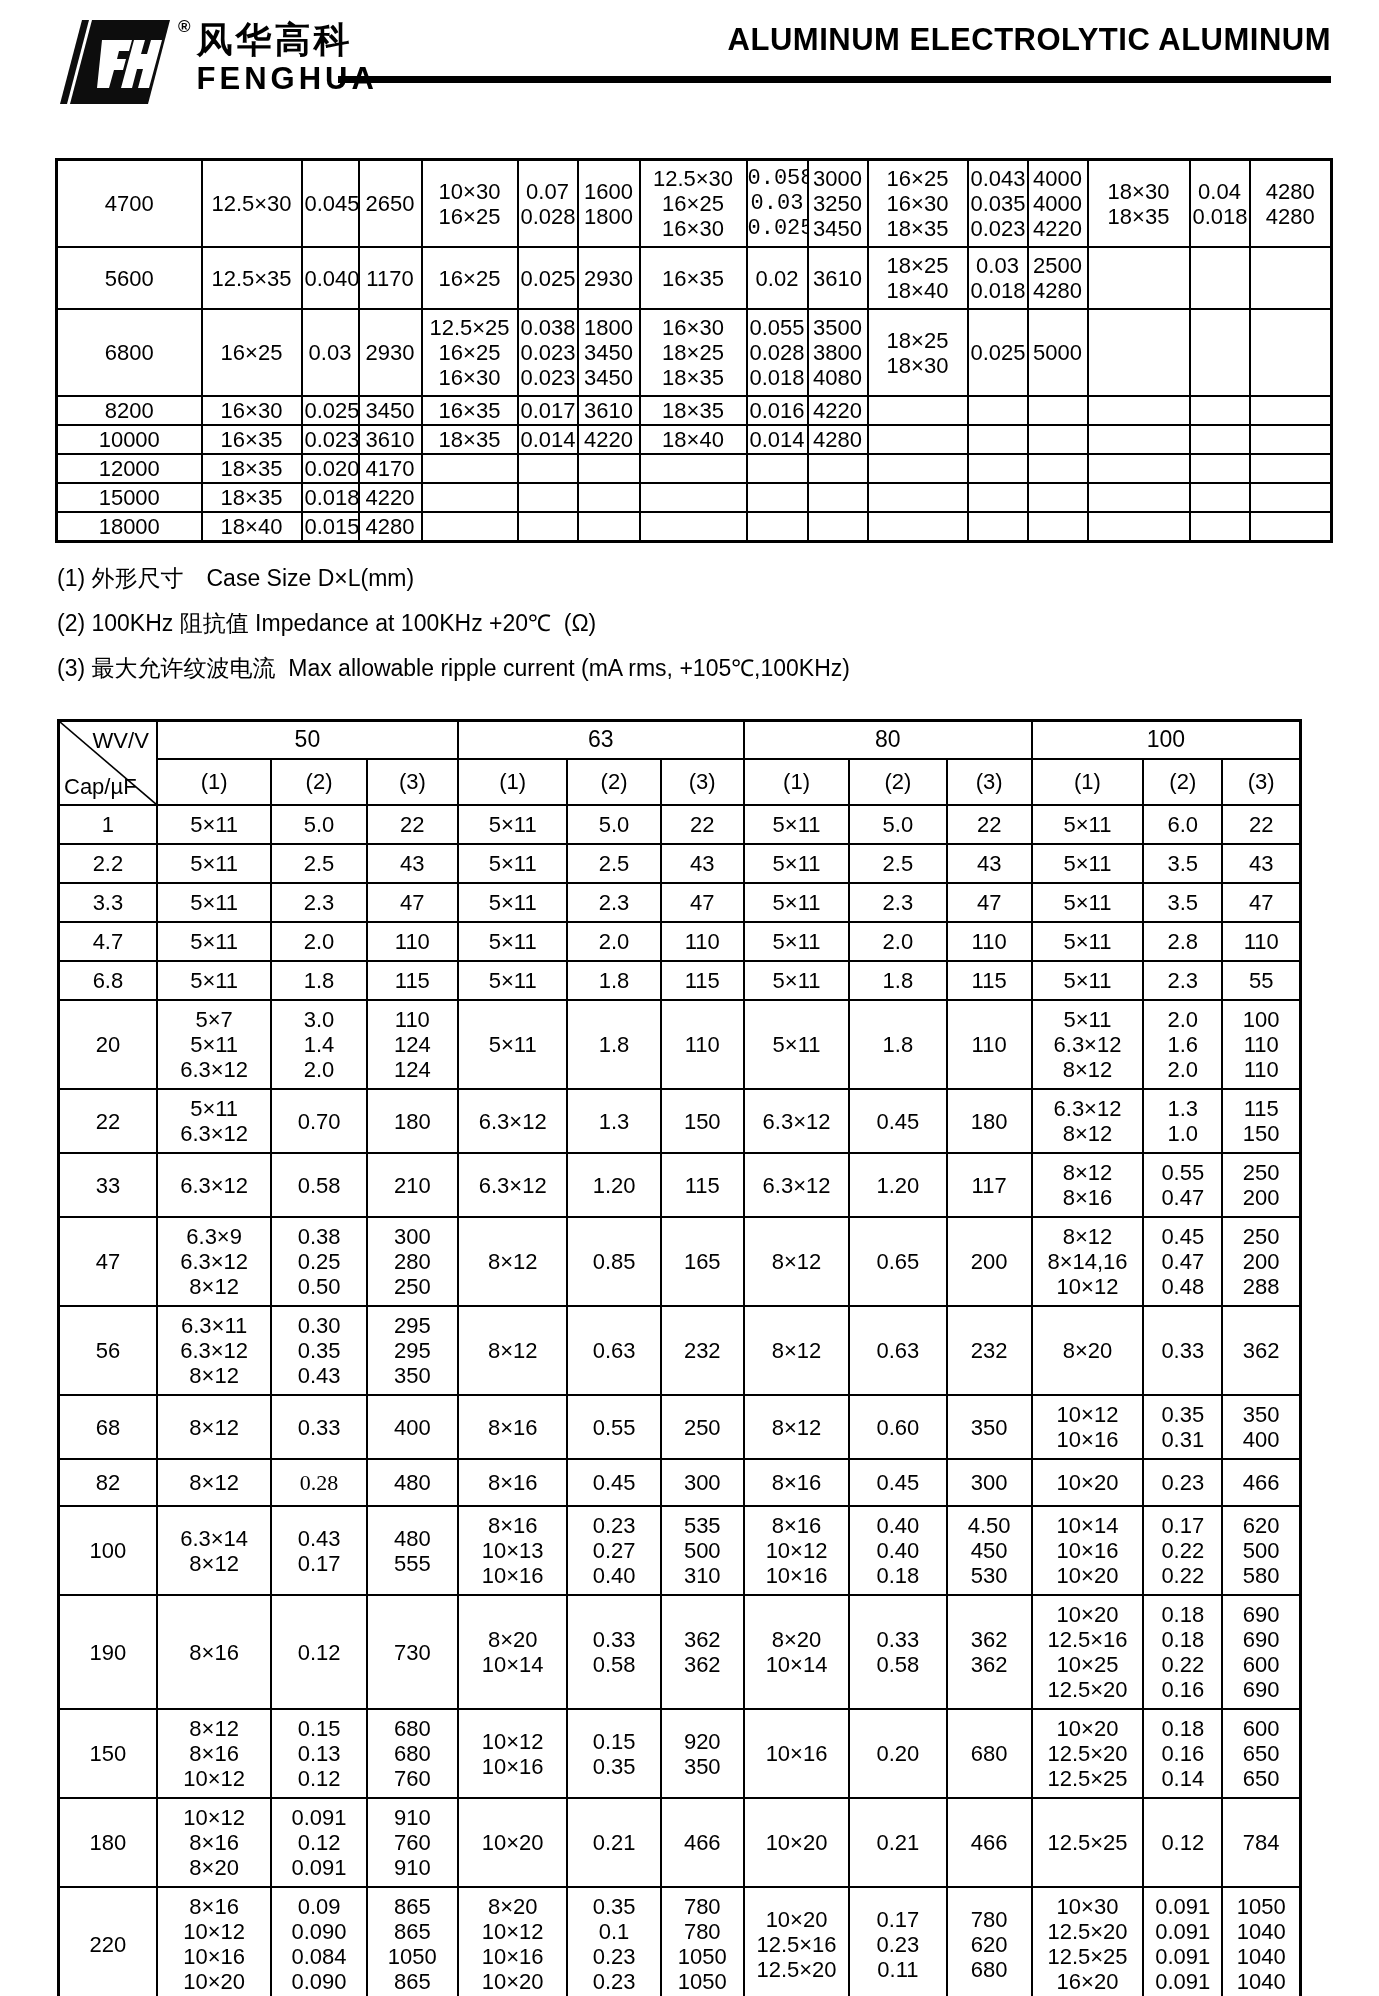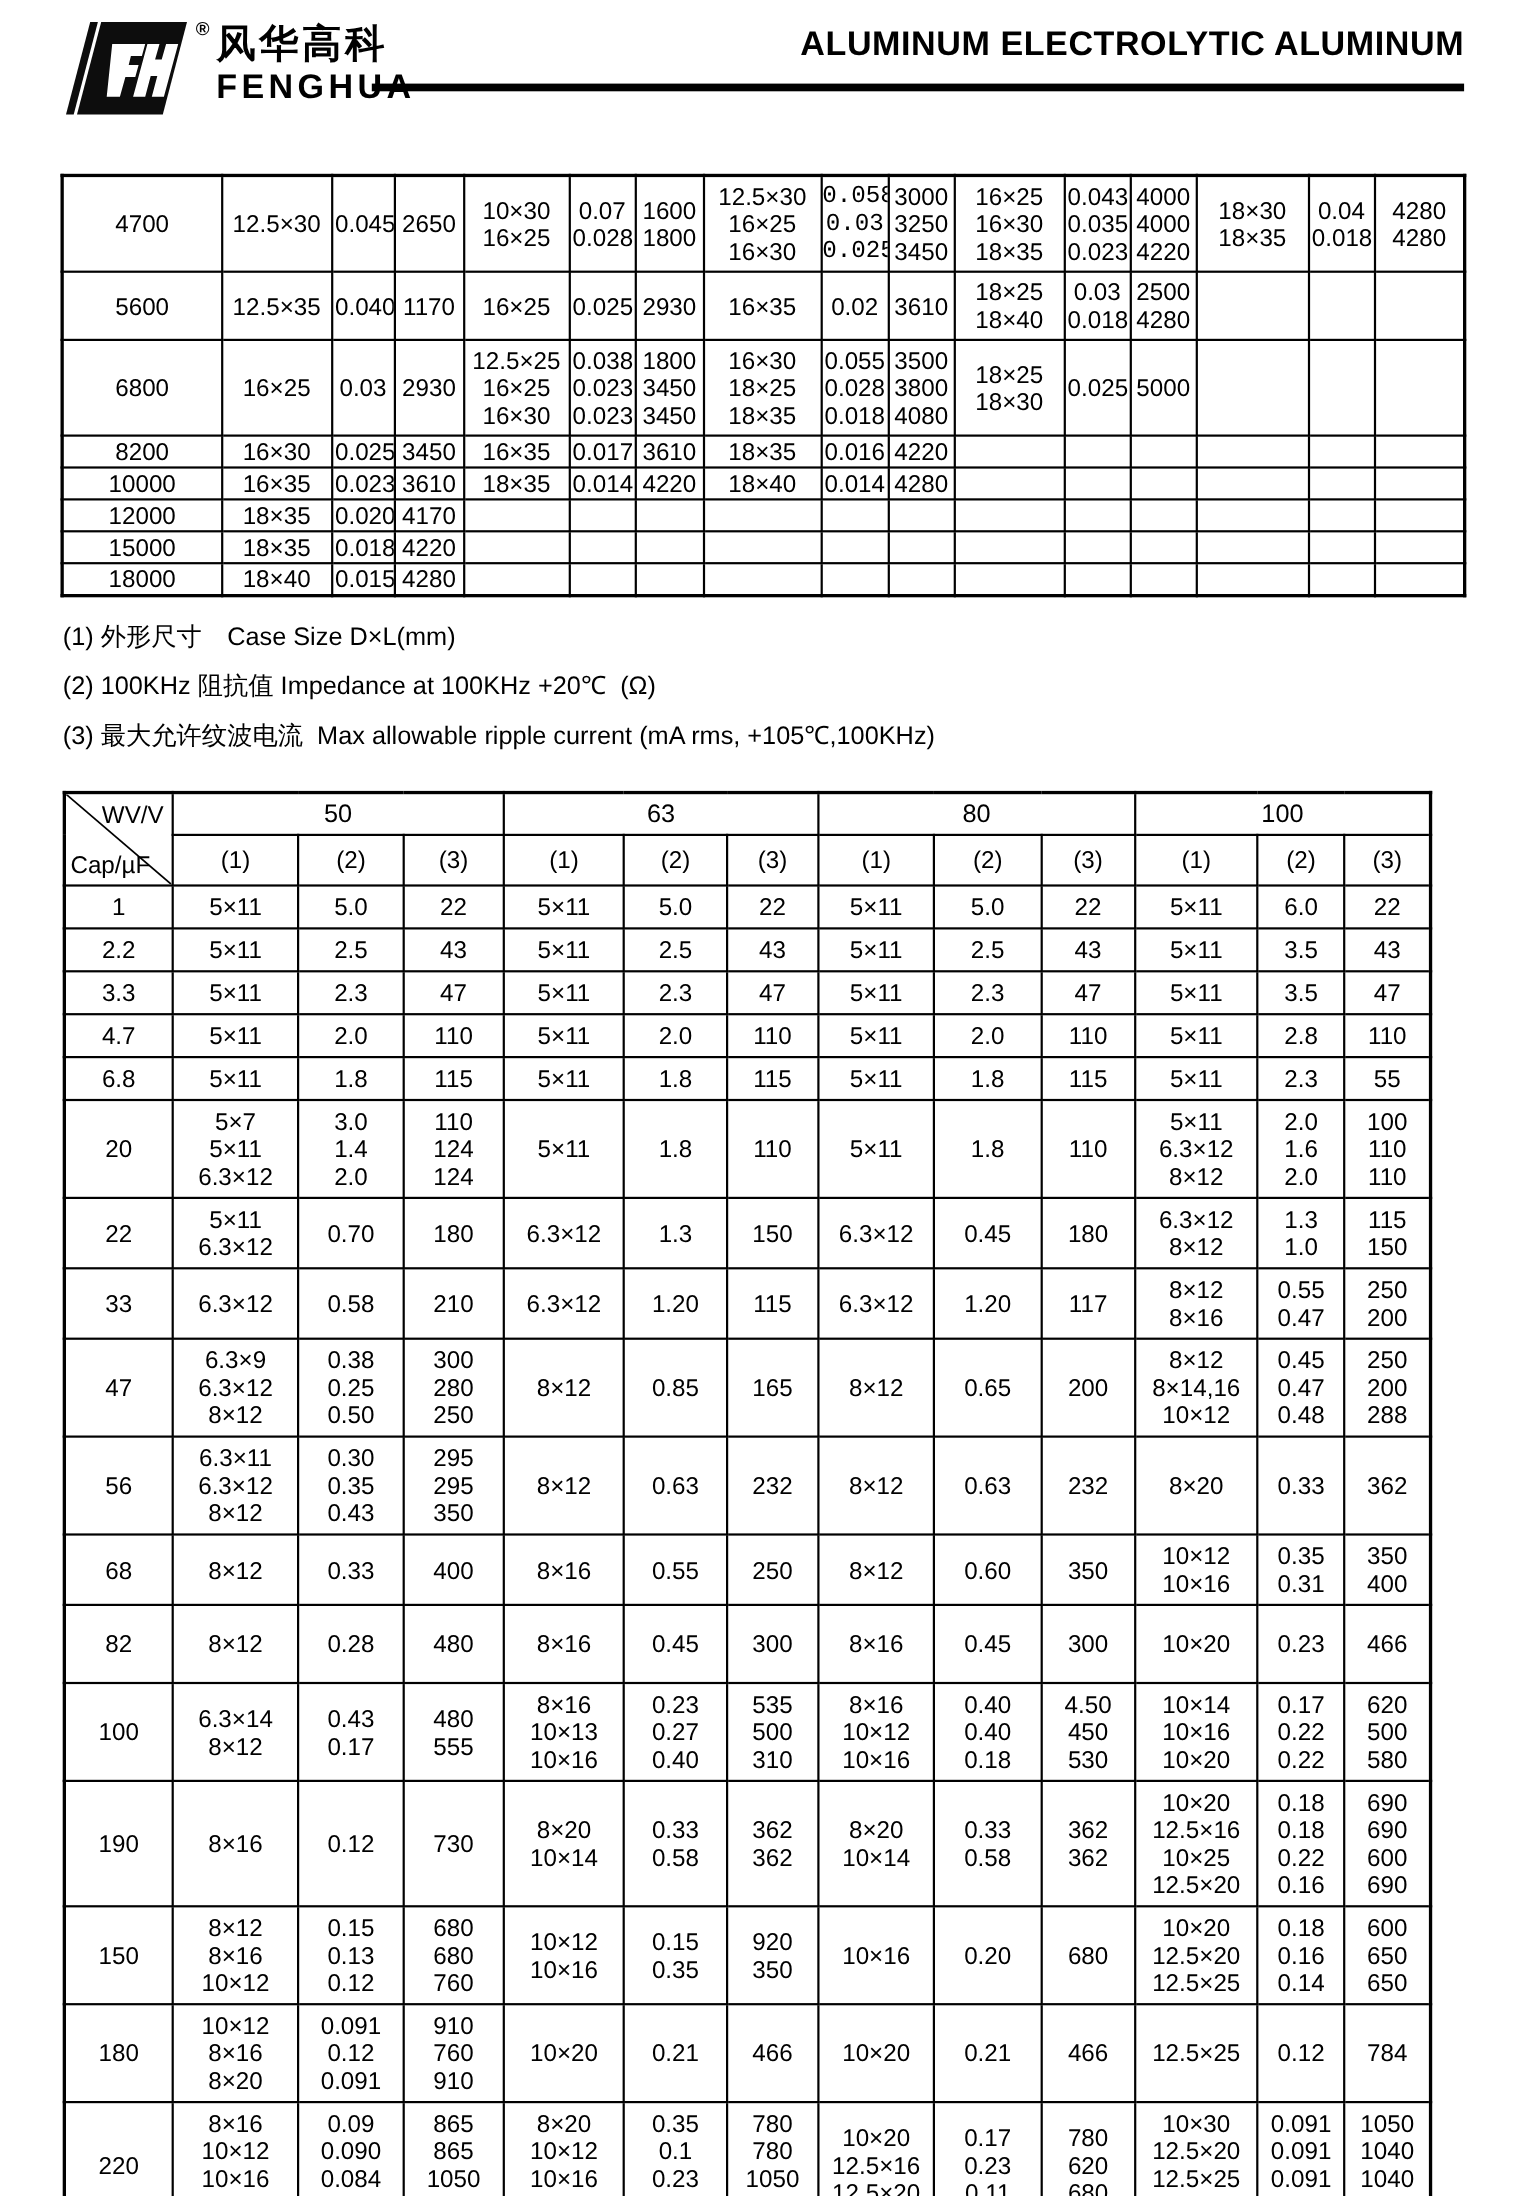--- a/index.html
+++ b/index.html
@@ -441,21 +441,21 @@
         <td style="padding: 6px 2px;">8×12</td>
         <td style="padding: 6px 2px;">0.60</td>
         <td style="padding: 6px 2px;">350</td>
         <td style="padding: 6px 2px;">10×12<br>10×16</td>
         <td style="padding: 6px 2px;">0.35<br>0.31</td>
         <td style="padding: 6px 2px;">350<br>400</td>
       </tr>
       <tr>
         <td style="padding: 6px 2px;">82</td>
         <td style="padding: 6px 2px;">8×12</td>
-        <td style="padding: 22px 2px;">0.28</td>
+        <td style="padding: 10px 2px; font-family: Liberation Serif, serif;">0.28</td>
         <td style="padding: 6px 2px;">480</td>
         <td style="padding: 6px 2px;">8×16</td>
         <td style="padding: 6px 2px;">0.45</td>
         <td style="padding: 6px 2px;">300</td>
         <td style="padding: 6px 2px;">8×16</td>
         <td style="padding: 6px 2px;">0.45</td>
         <td style="padding: 6px 2px;">300</td>
         <td style="padding: 6px 2px;">10×20</td>
         <td style="padding: 6px 2px;">0.23</td>
         <td style="padding: 6px 2px;">466</td>

